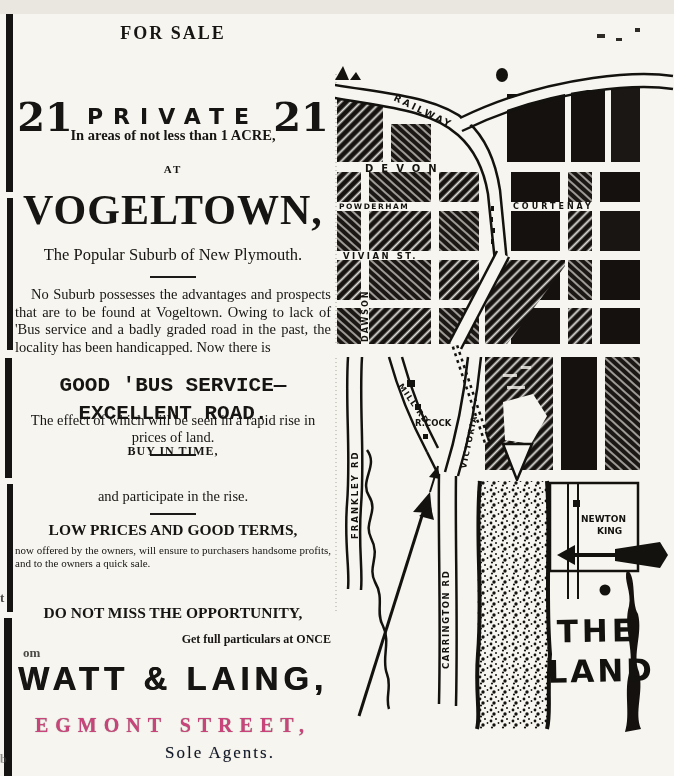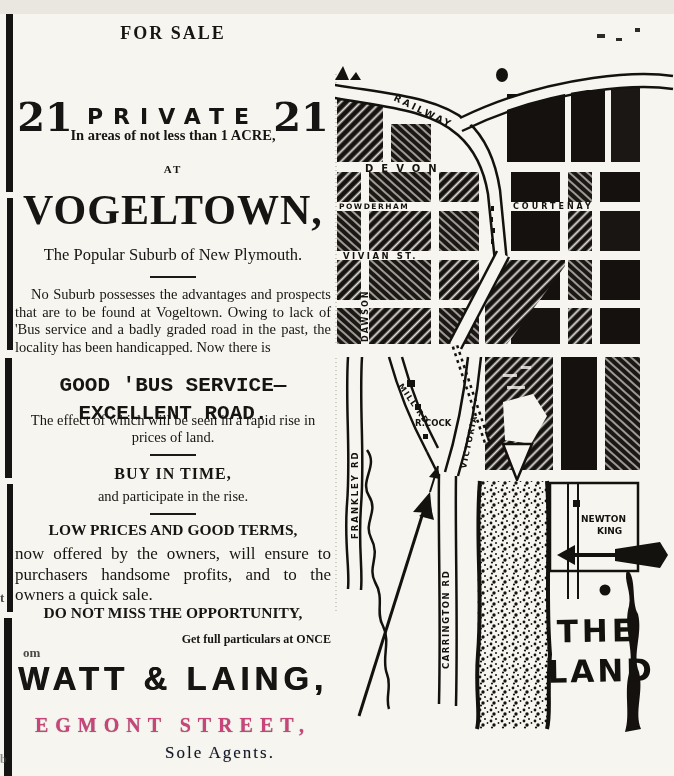--- a/index.html
+++ b/index.html
@@ -43,29 +43,29 @@
 
   <div class="t para" style="top:272px;font-size:14.5px;">No Suburb possesses the advantages and prospects that are to be found at Vogeltown. Owing to lack of 'Bus service and a badly graded road in the past, the locality has been handicapped.   Now there is</div>
 
   <div class="t b" style="top:358px;font-size:21px;line-height:1.35;font-family:Liberation Mono, monospace;">GOOD 'BUS SERVICE—EXCELLENT ROAD.</div>
   <div class="t" style="top:398px;font-size:14.5px;">The effect of which will be seen in a rapid rise in prices of land.</div>
 
   <div class="smrule" style="top:440px;">
       <div></div>
     </div>
 
-  <div class="t b" style="top:451px;font-size:16px;letter-spacing:1px;">BUY IN TIME,</div>
+  <div class="t b" style="top:431px;font-size:12px;letter-spacing:1px;">BUY IN TIME,</div>
   <div class="t" style="top:474px;font-size:14.5px;">and participate in the rise.</div>
 
   <div class="smrule" style="top:499px;">
       <div></div>
     </div>
 
   <div class="t b" style="top:507px;font-size:15.5px;">LOW PRICES AND GOOD TERMS,</div>
-  <div class="t para" style="top:530px;font-size:17px;text-indent:0;">now offered by the owners, will ensure to purchasers handsome profits, and to the owners a quick sale.</div>
+  <div class="t para" style="top:530px;font-size:11px;text-indent:0;">now offered by the owners, will ensure to purchasers handsome profits, and to the owners a quick sale.</div>
 
   <div class="t b" style="top:590px;font-size:15.5px;">DO NOT MISS THE OPPORTUNITY,</div>
   <div class="t b" style="top:619px;font-size:12px;text-align:right;">Get full particulars at ONCE</div>
 
   <div class="stray" style="left:23px;top:631px;font-size:13px;">om</div>
   <div class="stray" style="left:0;top:576px;font-size:13px;">t</div>
   <div class="stray" style="left:0;top:738px;font-size:12px;opacity:.6;">b</div>
 
   <div class="t b" style="top:646px;font-size:33px;letter-spacing:5px;font-family:Liberation Sans, sans-serif;text-shadow:0.6px 0 0 #171513;">WATT &amp; LAING,</div>
   <div class="t b" style="top:700px;font-size:20px;letter-spacing:7px;color:#be185d;opacity:.8;text-shadow:0 0 1px #6a675f;">EGMONT STREET,</div>

